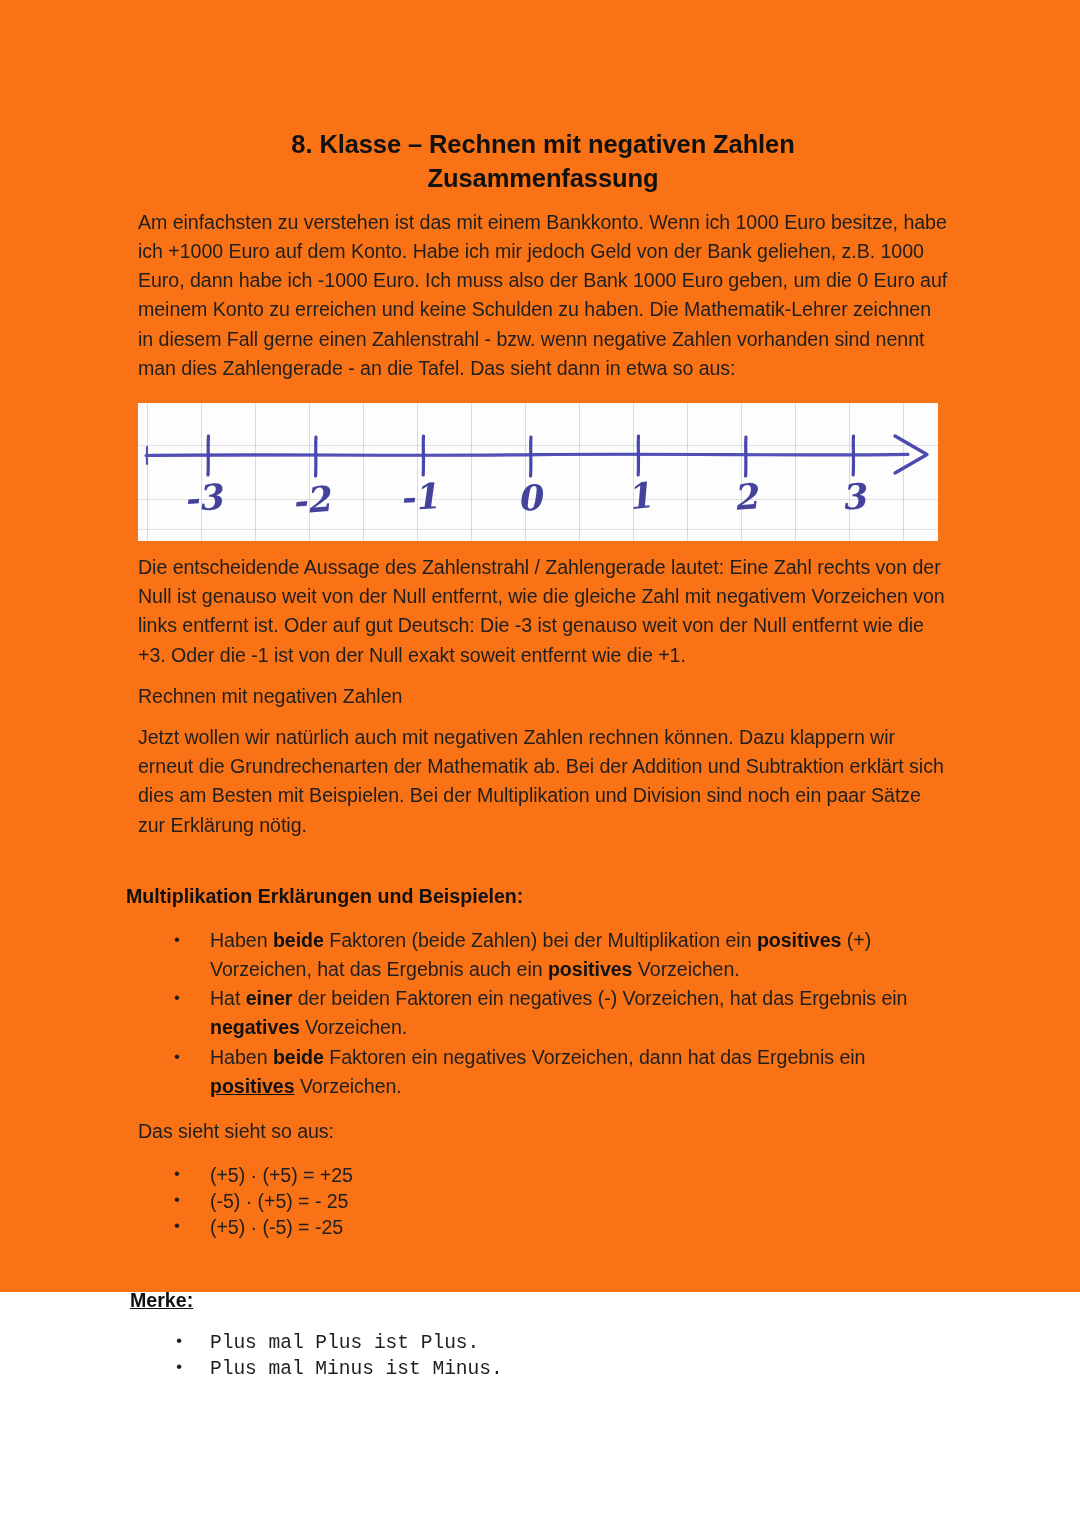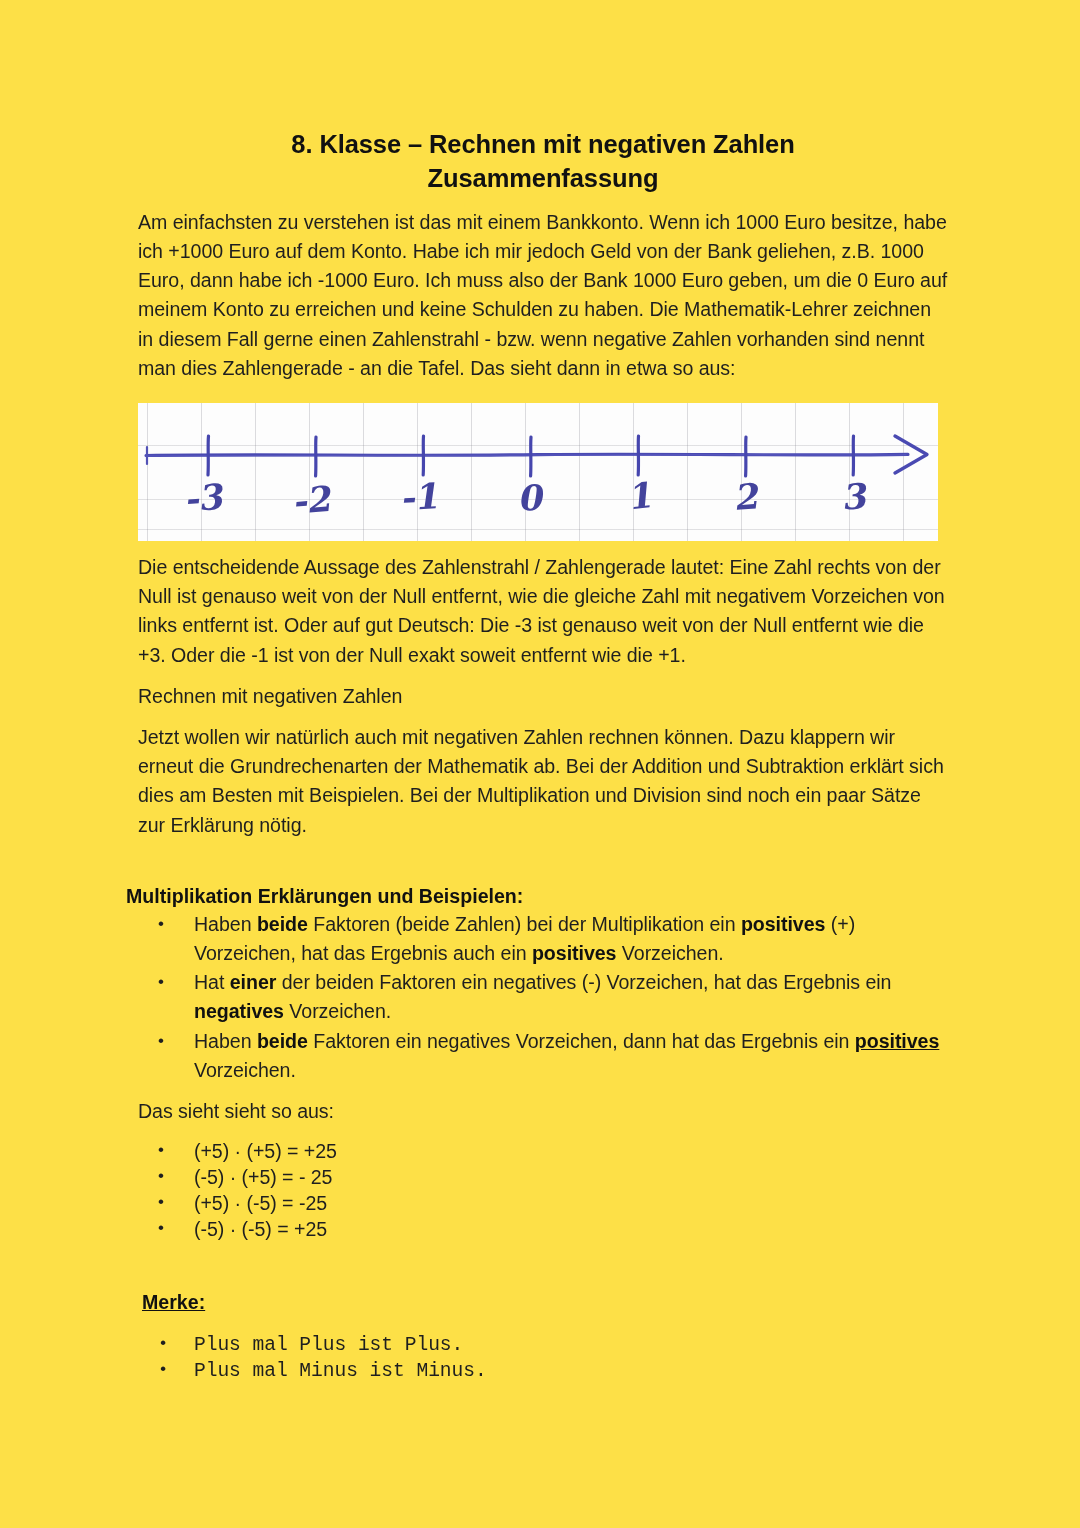--- a/index.html
+++ b/index.html
@@ -13,22 +13,22 @@
     height: 1528px;
     overflow: hidden;
     font-family: "Liberation Sans", sans-serif;
     color: #1a1a1a;
     -webkit-font-smoothing: antialiased;
   }
 
   .page {
     position: relative;
     width: 1080px;
-    height: 1528px;
-    background: #fde047;
+    height: 1292px;
+    background: #f97316;
     box-sizing: border-box;
     padding: 0;
   }
 
   .content {
     position: absolute;
     left: 126px;
     top: 0;
     width: 834px;
   }
@@ -64,32 +64,32 @@
   .sub-heading {
     margin: 0;
     margin-top: 42px;
     font-size: 19.6px;
     line-height: 28px;
     font-weight: bold;
     color: #111111;
   }
 
   .merke-heading {
-    margin: 16px;
+    margin: 4px;
     margin-top: 46px;
     font-size: 19.6px;
     line-height: 28px;
     font-weight: bold;
     color: #111111;
   }
   .merke-heading span.u { text-decoration: underline; }
 
   
   ul.doc-list {
-    margin: 0;
+    margin: 16px;
     padding: 0;
     list-style: none;
   }
   ul.doc-list li {
     position: relative;
     padding-left: 68px;
     font-size: 19.6px;
     line-height: 29.2px;
     color: #1f1f1f;
     letter-spacing: -0.05px;
@@ -222,21 +222,20 @@
       <li>Hat <b>einer</b> der beiden Faktoren ein negatives (-) Vorzeichen, hat das Ergebnis ein <b>negatives</b> Vorzeichen.</li>
       <li>Haben <b>beide</b> Faktoren ein negatives Vorzeichen, dann hat das Ergebnis ein <span class="u-bold">positives</span> Vorzeichen.</li>
     </ul>
 
     <p class="body-text para-das-sieht">Das sieht sieht so aus:</p>
 
     <ul class="doc-list list-examples">
       <li>(+5) · (+5) = +25</li>
       <li>(-5) · (+5) = - 25</li>
       <li>(+5) · (-5) = -25</li>
-      <li>(-5) · (-5) = +25</li>
     </ul>
 
     <p class="merke-heading">
       <span class="u">Merke:</span>
     </p>
 
     <ul class="doc-list list-merke">
       <li>Plus mal Plus ist Plus.</li>
       <li>Plus mal Minus ist Minus.</li>
     </ul>

